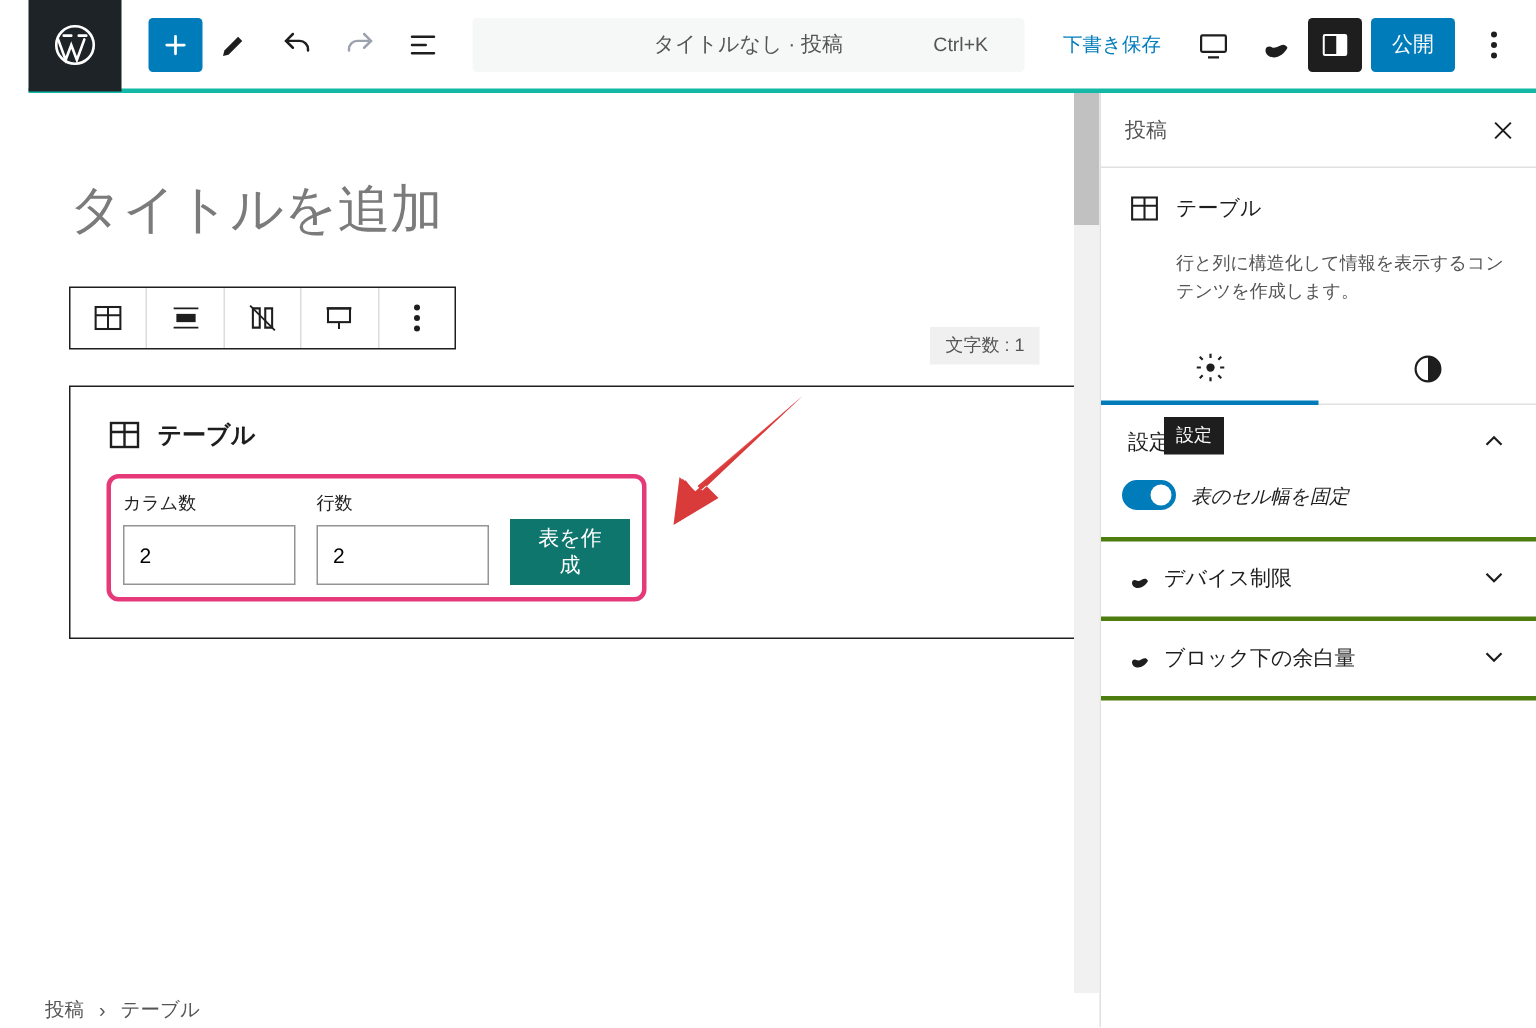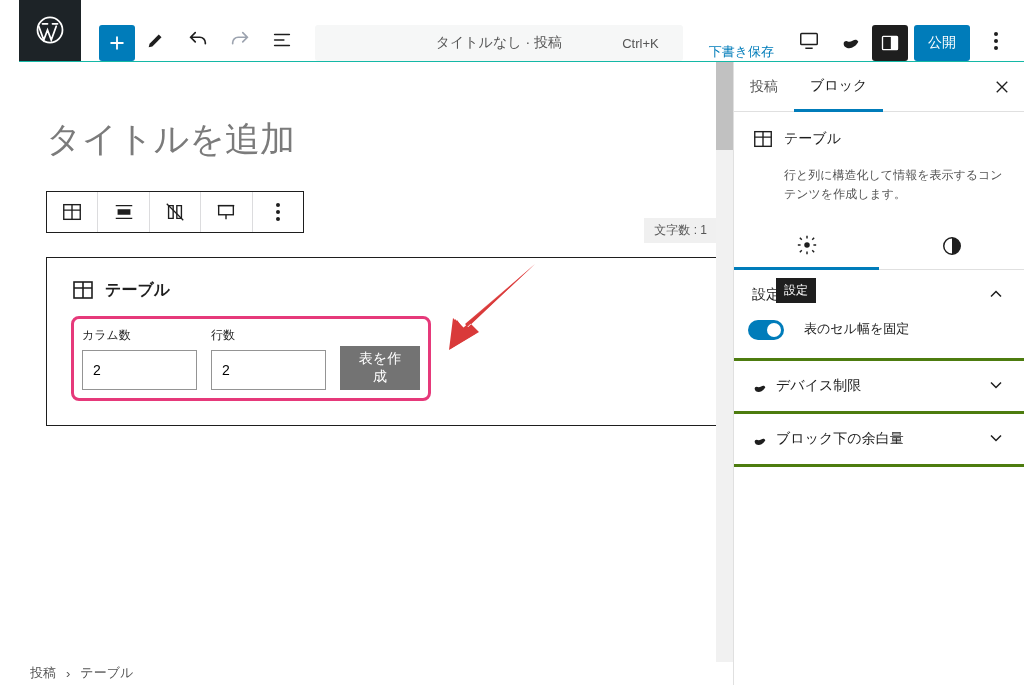--- a/index.html
+++ b/index.html
@@ -1,62 +1,62 @@
 <!DOCTYPE html>
 <html><head>
 <meta charset="utf-8">
 <style>
 * { box-sizing: border-box; margin: 0; padding: 0; font-family: -apple-system, BlinkMacSystemFont, "Segoe UI", "Hiragino Kaku Gothic ProN", "Hiragino Sans", Meiryo, sans-serif; }
 body { width: 1024px; height: 685px; overflow: hidden; background: #fff; position: relative; }
-.topbar { height: 62px; display: flex; align-items: flex-end; border-bottom: 1px solid #14b8a6; margin-left: 19px; }
+.topbar { height: 62px; display: flex; align-items: center; border-bottom: 3px solid #14b8a6; margin-left: 19px; }
 .wp-logo { width: 62px; height: 62px; background: #1d2327; display: flex; align-items: center; justify-content: center; color: #fff; }
 .add-btn { width: 36px; height: 36px; background: #007cba; color: #fff; display: flex; align-items: center; justify-content: center; margin-left: 18px; border-radius: 3px; font-size: 22px; cursor: pointer; }
 .top-icon { width: 42px; height: 42px; display: flex; align-items: center; justify-content: center; color: #1e1e1e; cursor: pointer; }
 .top-icon.dim { color: #9ca3af; }
 .doc-title-bar { flex: 1; height: 36px; background: #f6f7f7; margin: 0 12px; display: flex; align-items: center; justify-content: center; color: #555; font-size: 14px; position: relative; border-radius: 3px; }
 .doc-title-bar .kbd { position: absolute; right: 24px; color: #555; font-size: 13px; }
 .draft-save { color: #007cba; font-size: 13px; padding: 0 14px; cursor: pointer; }
 .publish-btn { background: #007cba; color: #fff; border: none; height: 36px; padding: 0 14px; font-size: 14px; border-radius: 3px; cursor: pointer; margin: 0 6px; }
 .more-btn { width: 40px; height: 40px; display: flex; align-items: center; justify-content: center; cursor: pointer; margin-right: 8px; }
 .dot3 { display: flex; flex-direction: column; gap: 3px; }
 .dot3 span { width: 4px; height: 4px; background: #1e1e1e; border-radius: 50%; }
 .editor-area { position: absolute; top: 62px; left: 0; right: 291px; bottom: 24px; padding: 18px 10px 0 10px; overflow: hidden; margin-left: 32px; }
 .scroll-gutter { position: absolute; top: 62px; right: 291px; width: 17px; height: 600px; background: #f1f1f1; }
 .scroll-thumb { position: absolute; top: 0; left: 0; right: 0; height: 88px; background: #c1c1c1; }
 .title-ph { color: #7b7b7b; font-size: 35px; font-weight: 400; padding: 36px 0 16px 4px; }
-.word-count { position: absolute; top: 156px; right: 16px; background: #f0f0f0; color: #555; font-size: 12px; padding: 4px 10px; }
+.word-count { position: absolute; top: 156px; right: 40px; background: #f0f0f0; color: #555; font-size: 12px; padding: 4px 10px; }
 .block-toolbar { display: flex; border: 1px solid #1e1e1e; width: 258px; margin-left: 4px; margin-top: 12px; height: 42px; background: #fff; }
 .block-toolbar .bt-item { flex: 1; border-right: 1px solid #dcdcde; display: flex; align-items: center; justify-content: center; cursor: pointer; }
 .block-toolbar .bt-item:last-child { border-right: none; }
 .table-block { border: 1px solid #1e1e1e; margin: 24px 4px 0 4px; padding: 20px 24px 24px 24px; position: relative; }
 .tb-head { display: flex; align-items: center; gap: 10px; font-size: 16px; font-weight: 600; color: #1e1e1e; }
 .tb-sub { margin-top: 14px; font-size: 13px; color: #1e1e1e; }
 .tb-form { display: flex; gap: 14px; margin-top: 14px; align-items: flex-end; border: 3px solid #e6397a; padding: 8px; border-radius: 8px; width:360px; }
 .tb-field label { font-size: 12px; color: #1e1e1e; display: block; margin-bottom: 6px; }
 .tb-field input { width: 115px; height: 40px; border: 1px solid #949494; padding: 0 10px; font-size: 14px; }
-.tb-create { height: 44px; background: #737373; color: #fff; border: none; padding: 0 16px; font-size: 14px; cursor: pointer; }
+.tb-create { height: 44px; background: #0f766e; color: #fff; border: none; padding: 0 16px; font-size: 14px; cursor: pointer; }
 .arrow { position: absolute; top: -4px; left: 378px; transform: rotate(0deg); }
 .breadcrumb { position: absolute; bottom: 0; left: 0; right: 291px; height: 24px; display: flex; align-items: center; font-size: 13px; color: #555; padding-left: 30px; gap: 10px; }
 .sidebar { position: absolute; top: 62px; right: 0; width: 291px; bottom: 0; border-left: 1px solid #e0e0e0; background: #fff; }
 .sb-tabs { display: flex; align-items: center; height: 50px; border-bottom: 1px solid #e0e0e0; }
 .sb-tab { padding: 0 16px; height: 100%; display: flex; align-items: center; font-size: 14px; color: #555; cursor: pointer; }
 .sb-tab.active { color: #1e1e1e; border-bottom: 3px solid #007cba; margin-bottom: -1px; font-weight: 500; }
 .sb-close { margin-left: auto; width: 44px; height: 44px; display: flex; align-items: center; justify-content: center; cursor: pointer; font-size: 18px; }
 .sb-block-desc { padding: 16px 18px 18px 18px; }
 .sb-block-desc .hd { display: flex; align-items: center; gap: 10px; font-size: 14px; color: #1e1e1e; }
 .sb-block-desc .txt { font-size: 12px; color: #555; line-height: 1.6; margin-top: 16px; padding-left: 32px; }
 .sb-mode { display: flex; border-bottom: 1px solid #e0e0e0; height: 48px; }
 .sb-mode .m { flex: 1; display: flex; align-items: center; justify-content: center; cursor: pointer; }
 .sb-mode .m.active { border-bottom: 3px solid #007cba; margin-bottom: -1px; }
 .sb-panel { border-bottom: 3px solid #4d7c0f; }
 .sb-panel-h { height: 50px; display: flex; align-items: center; padding: 0 18px; font-size: 14px; color: #1e1e1e; cursor: pointer; font-weight: 500; position: relative; }
 .sb-panel-h .chev { margin-left: auto; }
 .sb-panel-h .bug { position: absolute; left: 42px; top: 8px; background: #1e1e1e; color: #fff; font-size: 12px; padding: 4px 8px; }
 .sb-panel-body { padding: 0 18px 18px 14px; }
-.toggle-row { display: flex; align-items: flex-start; gap: 20px; font-size: 13px; color: #1e1e1e; }
+.toggle-row { display: flex; align-items: flex-end; gap: 10px; font-size: 13px; color: #1e1e1e; font-style: italic; }
 .toggle { width: 36px; height: 20px; background: #007cba; border-radius: 10px; position: relative; }
 .toggle .knob { width: 14px; height: 14px; background: #fff; border-radius: 50%; position: absolute; top: 3px; right: 3px; }
 .hd-icon { display:inline-flex; }
 </style>
 </head>
 <body>
 
 <div class="topbar">
   <div class="wp-logo">
     <svg width="30" height="30" viewBox="0 0 24 24" fill="none" stroke="#fff" stroke-width="1.4">
@@ -201,21 +201,20 @@
 
 <div class="breadcrumb">
   <span>投稿</span>
   <span>›</span>
   <span>テーブル</span>
 </div>
 
 <div class="sidebar">
   <div class="sb-tabs">
     <div class="sb-tab">投稿</div>
-    <div class="sb-tab active">ブロック</div>
     <div class="sb-close">
       <svg width="18" height="18" viewBox="0 0 24 24">
           <path d="M5 5l14 14M19 5L5 19" stroke="#1e1e1e" stroke-width="1.8"></path>
         </svg>
     </div>
   </div>
 
   <div class="sb-block-desc">
     <div class="hd">
       <span class="hd-icon">

